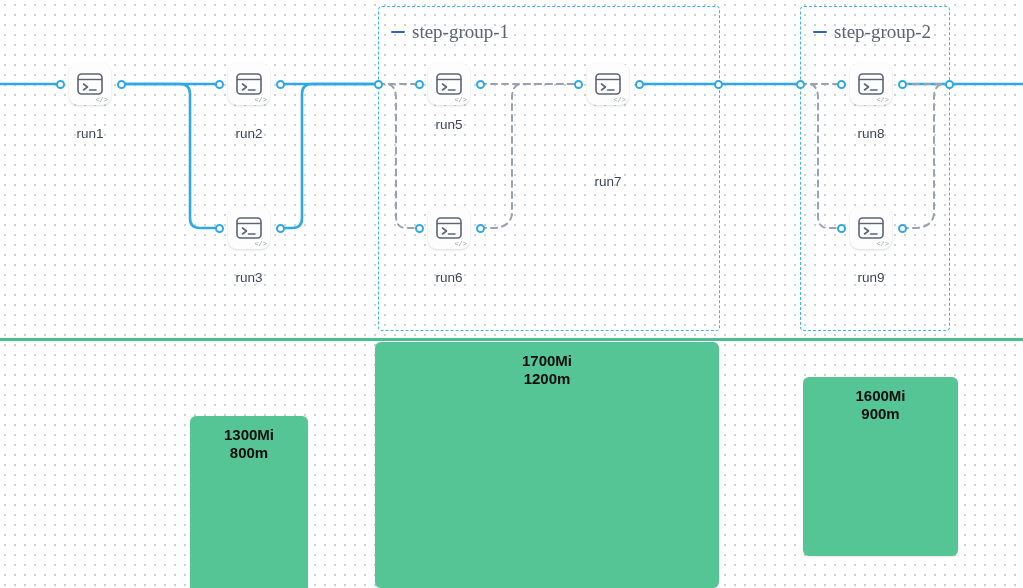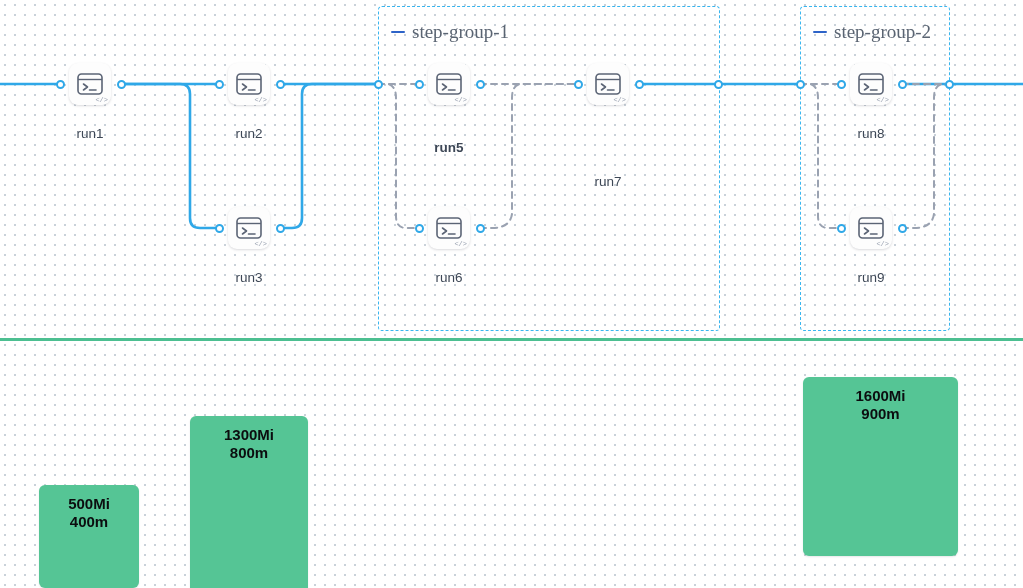--- a/index.html
+++ b/index.html
@@ -180,21 +180,21 @@
 
   <div class="node" style="left:428px;top:63px;">
     <svg class="term" viewBox="0 0 26 22">
       <rect x="1" y="1" width="24" height="20" rx="3.5" fill="none" stroke="#5b6475" stroke-width="1.6"></rect>
       <line x1="1" y1="6.5" x2="25" y2="6.5" stroke="#5b6475" stroke-width="1.4"></line>
       <path d="M6.5 11 L10.5 14 L6.5 17" fill="none" stroke="#5b6475" stroke-width="1.6" stroke-linecap="round" stroke-linejoin="round"></path>
       <line x1="12.5" y1="17" x2="19" y2="17" stroke="#5b6475" stroke-width="1.6" stroke-linecap="round"></line>
     </svg>
     <span class="codebadge">&lt;/&gt;</span>
   </div>
-  <div class="node-label" style="left:389px;top:140px;font-weight:bold;">run5</div>
+  <div class="node-label" style="left:389px;top:117px;">run5</div>
 
   <div class="node" style="left:428px;top:207px;">
     <svg class="term" viewBox="0 0 26 22">
       <rect x="1" y="1" width="24" height="20" rx="3.5" fill="none" stroke="#5b6475" stroke-width="1.6"></rect>
       <line x1="1" y1="6.5" x2="25" y2="6.5" stroke="#5b6475" stroke-width="1.4"></line>
       <path d="M6.5 11 L10.5 14 L6.5 17" fill="none" stroke="#5b6475" stroke-width="1.6" stroke-linecap="round" stroke-linejoin="round"></path>
       <line x1="12.5" y1="17" x2="19" y2="17" stroke="#5b6475" stroke-width="1.6" stroke-linecap="round"></line>
     </svg>
     <span class="codebadge">&lt;/&gt;</span>
   </div>
@@ -253,25 +253,25 @@
   <div class="port" style="left:836.5px;top:79.5px;"></div>
   <div class="port" style="left:897.5px;top:79.5px;"></div>
   <div class="port" style="left:836.5px;top:223.5px;"></div>
   <div class="port" style="left:897.5px;top:223.5px;"></div>
   <div class="port" style="left:944.5px;top:79.5px;"></div>
 </div>
 
 <div class="sep" style="top:338px;"></div>
 
 <div class="layer">
-  <div class="bar" style="left:39px;top:485px;width:100px;height:103px;">
-    <span>500Mi</span>
-    <span class="l2">400m</span>
-  </div>
   <div class="bar" style="left:190px;top:416px;width:118px;height:179px;">
     <span>1300Mi</span>
     <span class="l2">800m</span>
   </div>
+  <div class="bar" style="left:375px;top:342px;width:344px;height:246px;">
+    <span>1700Mi</span>
+    <span class="l2">1200m</span>
+  </div>
   <div class="bar" style="left:803px;top:377px;width:155px;height:179px;">
     <span>1600Mi</span>
     <span class="l2">900m</span>
   </div>
 </div>
 
 </body></html>

